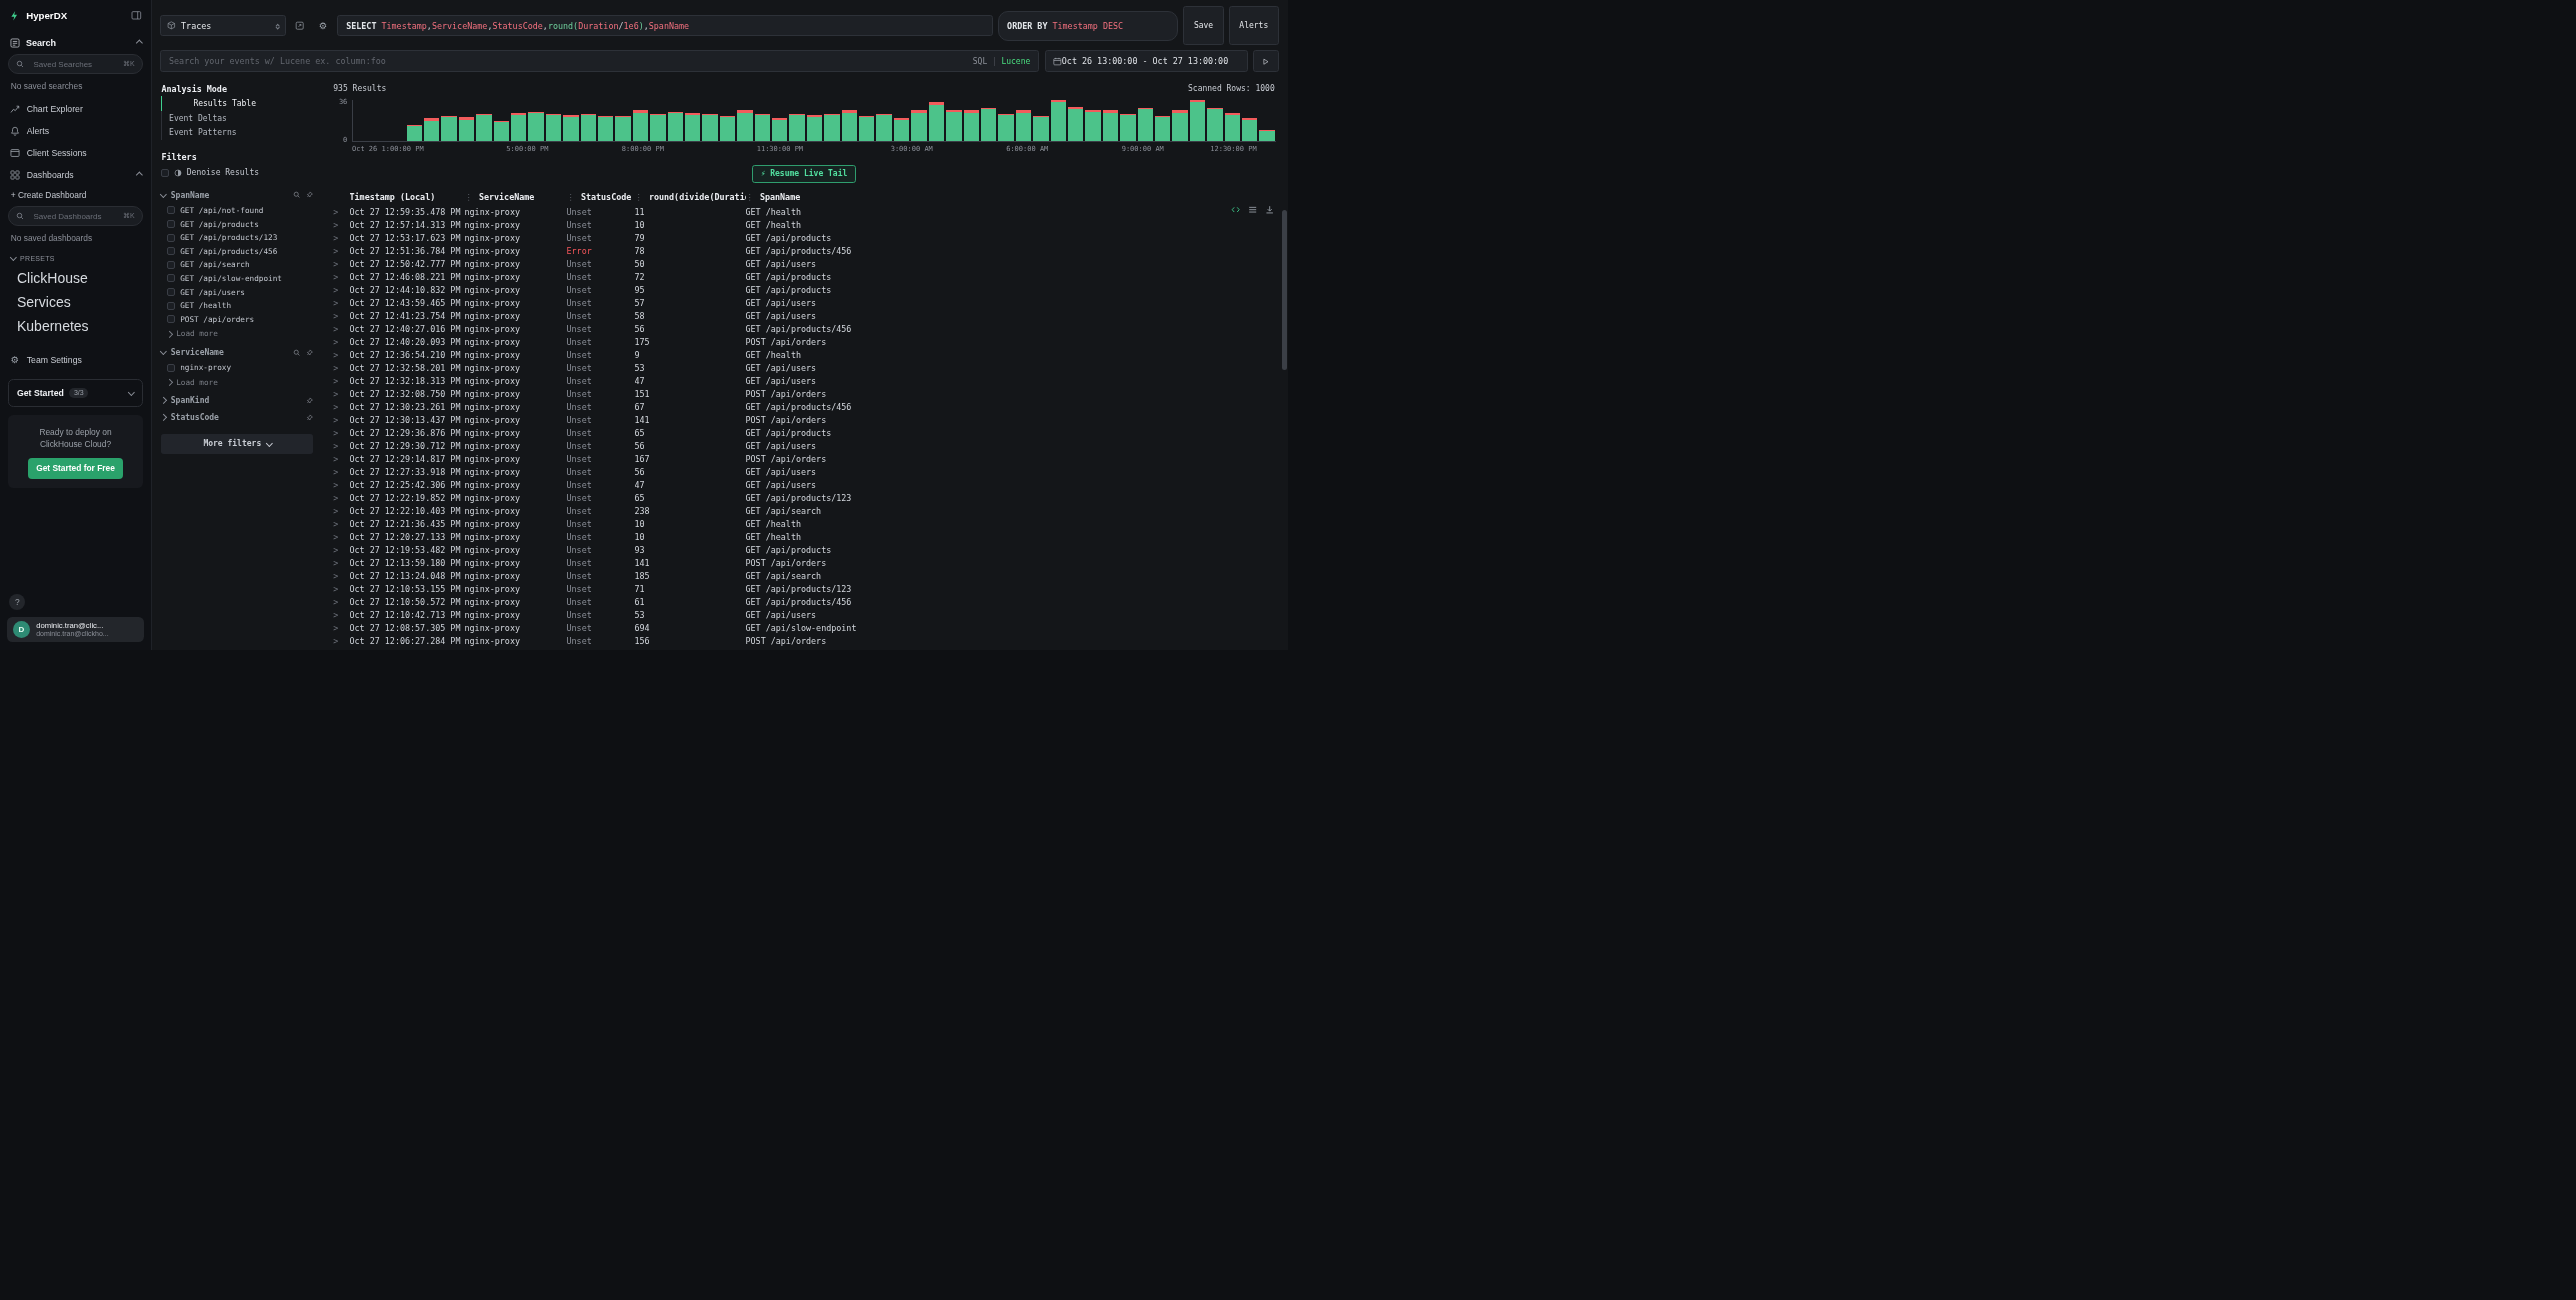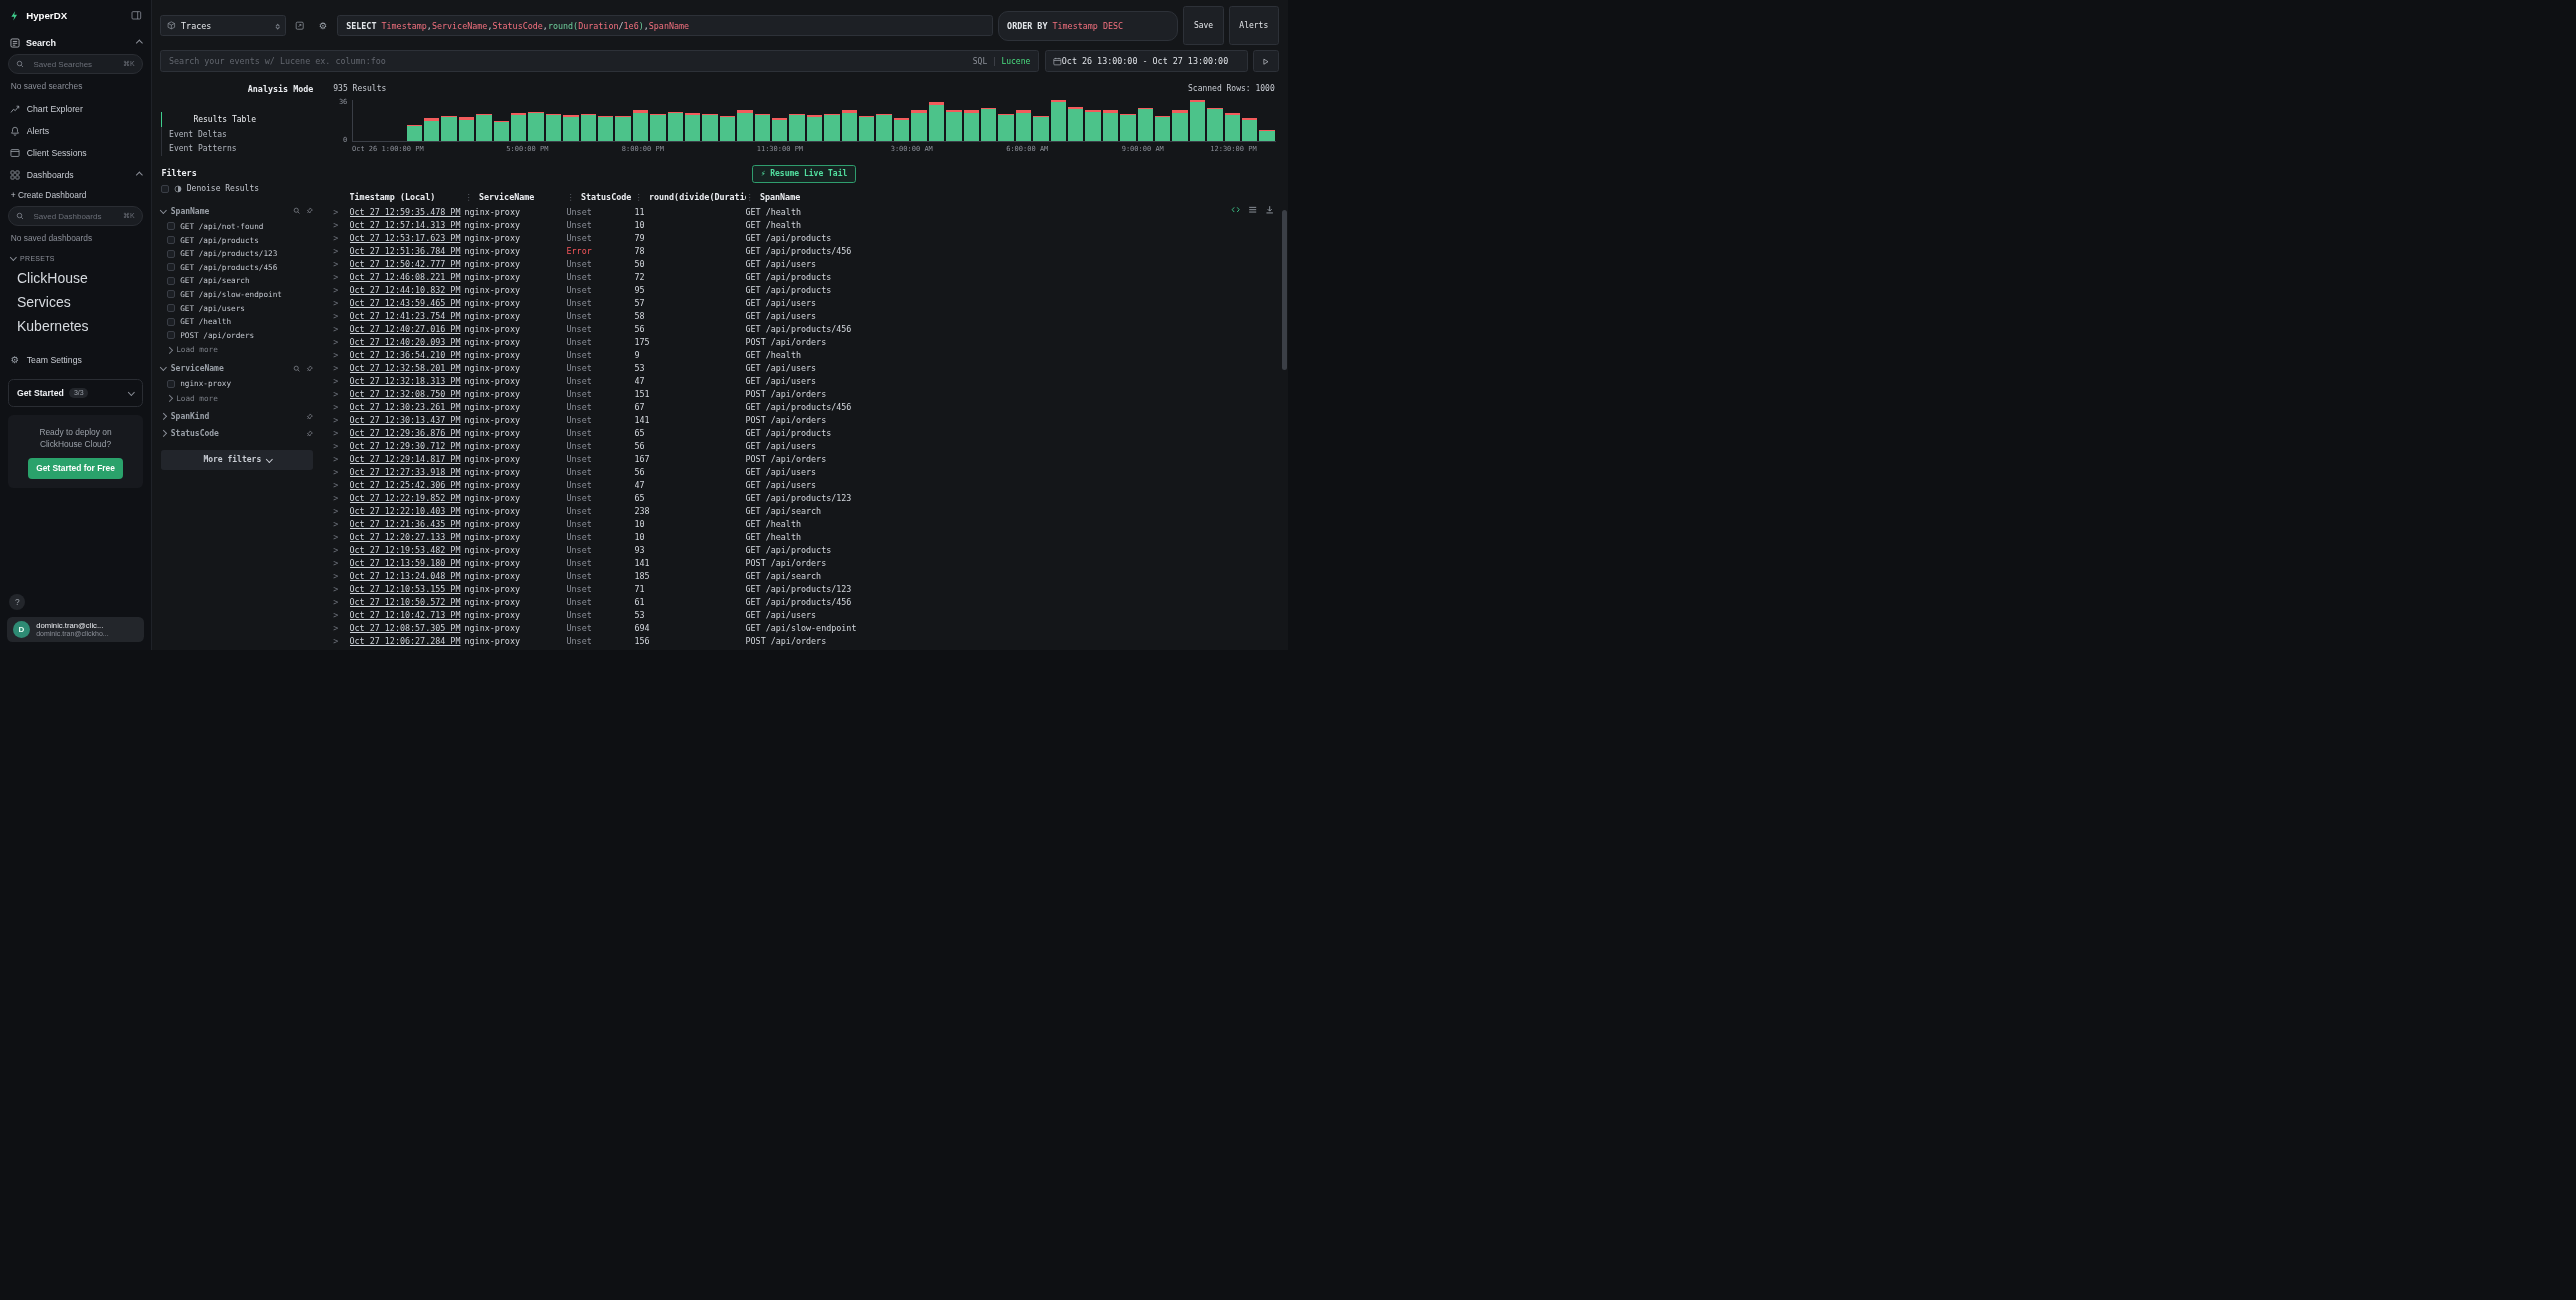--- a/index.html
+++ b/index.html
@@ -70,21 +70,21 @@
   .lang-sql { color: #8b8f98; cursor: pointer; }
   .lang-sep { color: #4a4d55; }
   .lang-lucene { color: #4ade80; cursor: pointer; }
   .date-range { width: 203px; flex: none; height: 22px; background: #1d2025; border: 0.7px solid #2d3138; border-radius: 2.7px; display: flex; align-items: center; padding: 0 7.4px; font-family: "DejaVu Sans Mono", monospace; font-size: 8.4px; color: #dfe2e7; cursor: pointer; }
   .run-btn { width: 25.5px; height: 22px; flex: none; background: #1d2025; border: 0.7px solid #2d3138; border-radius: 2.7px; display: flex; align-items: center; justify-content: center; cursor: pointer; }
 
   .content { flex: 1; display: flex; min-height: 0; }
 
   
   .filters-panel { width: 172px; flex: none; padding: 6.7px 10.7px 0 9.4px; overflow: hidden; font-family: "DejaVu Sans Mono", monospace; }
-  .panel-title { font-size: 8.4px; font-weight: 700; color: #eceef2; margin-bottom: 18px; text-align: right; }
+  .panel-title { font-size: 8.4px; font-weight: 700; color: #eceef2; margin-bottom: 2px; }
   .mode-item { border-left: 1.3px solid #2e3138; padding: 2.7px 6.7px; font-size: 8px; color: #b4b9c1; cursor: pointer; }
   .mode-item.active { border-left-color: #3fcf8e; color: #f0f2f5; padding-left: 31px; }
   .filters-title { margin: 12px 0 6.7px; font-size: 8.4px; font-weight: 700; color: #eceef2; }
   .denoise-row { display: flex; align-items: center; gap: 4.7px; font-size: 8px; color: #c3c7cf; margin-bottom: 9.4px; cursor: pointer; }
   .checkbox { width: 8px; height: 8px; flex: none; border: 0.7px solid #3a3e46; border-radius: 2px; background: #1b1e23; }
   .facet-head { display: flex; align-items: center; gap: 4.7px; color: #9aa0a8; font-size: 8px; font-weight: 700; padding: 4px 0; cursor: pointer; }
   .facet-head .chev { color: #8b8f98; flex: none; }
   .facet-tools { margin-left: auto; display: flex; gap: 6px; align-items: center; }
   .facet-opt { display: flex; align-items: center; gap: 5.4px; padding: 2.3px 0 2.3px 5.4px; font-size: 7.7px; color: #c3c7cf; cursor: pointer; white-space: nowrap; overflow: hidden; }
   .load-more { display: flex; align-items: center; gap: 4.7px; color: #7a7e86; font-size: 7.7px; padding: 3.4px 0 5.4px 5.4px; cursor: pointer; }
@@ -108,21 +108,21 @@
   .bolt { color: #52e0a0; font-size: 8px; }
   .table-wrap { position: relative; flex: 1; min-height: 0; overflow: hidden; }
   .actions { position: absolute; right: 1.3px; top: 16px; display: flex; gap: 8px; z-index: 2; }
   .act-btn { background: transparent; border: none; cursor: pointer; display: flex; padding: 0; }
   .thead { display: grid; grid-template-columns: 17.5px 115px 102px 68px 111px 1fr; align-items: center; height: 16px; font-size: 8.4px; font-weight: 700; color: #eceef2; }
   .th { overflow: hidden; white-space: nowrap; display: flex; align-items: center; cursor: pointer; }
   .drag { color: #5a5e66; margin-right: 6px; font-weight: 400; }
   .tr { display: grid; grid-template-columns: 17.5px 115px 102px 68px 111px 1fr; align-items: center; height: 13px; font-size: 8.4px; color: #d3d7dd; cursor: pointer; }
   .td { overflow: hidden; white-space: nowrap; }
   .td-exp { color: #6b6f78; padding-left: 1.3px; }
-  .td-ts { color: #ced3da; text-decoration: underline; }
+  .td-ts { color: #ced3da; }
   .td-status.Unset { color: #8b8f98; }
   .td-status.Error { color: #f2555a; }
   .scroll-thumb { position: absolute; right: 1.3px; top: 132px; width: 4.7px; height: 160px; background: #3b3f46; border-radius: 2.7px; cursor: grab; }
 
   svg { display: block; }
 </style>
 </head>
 <body>
 
 <div class="app">

